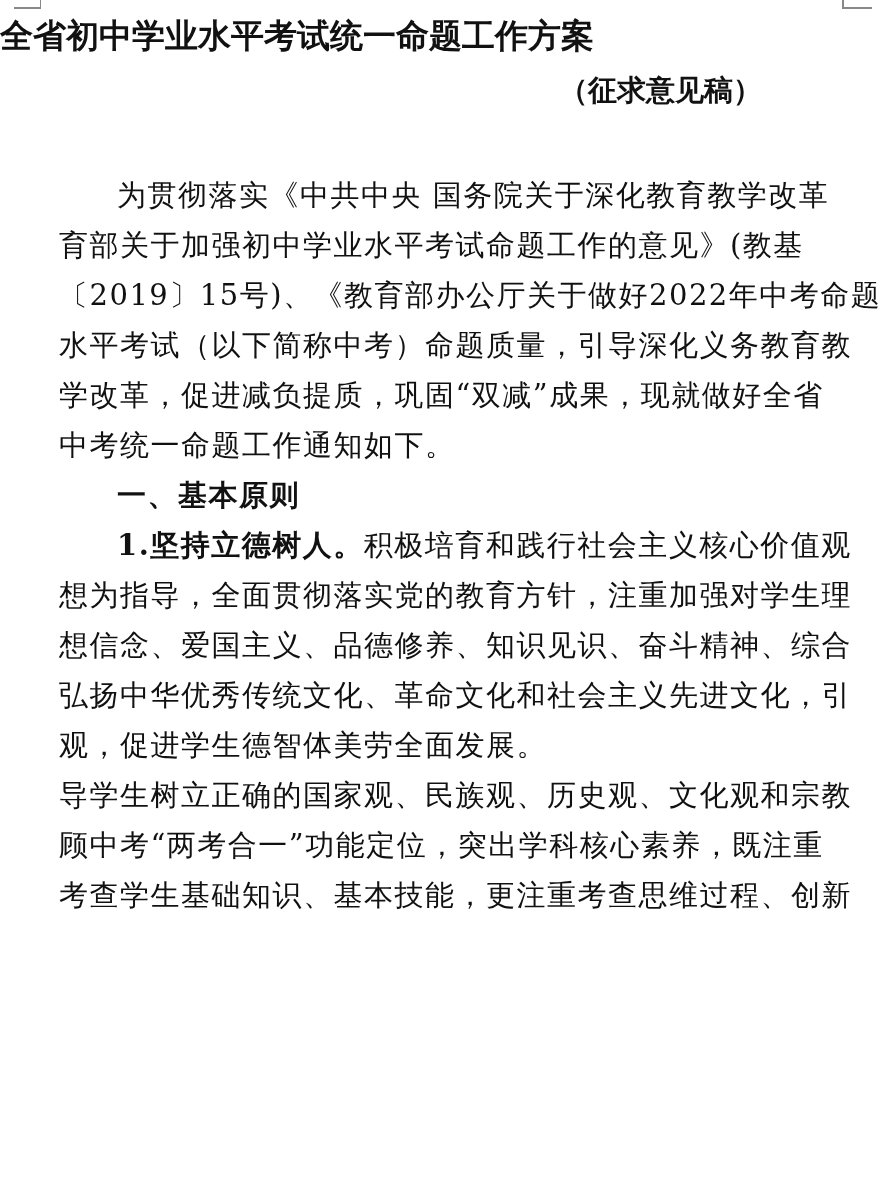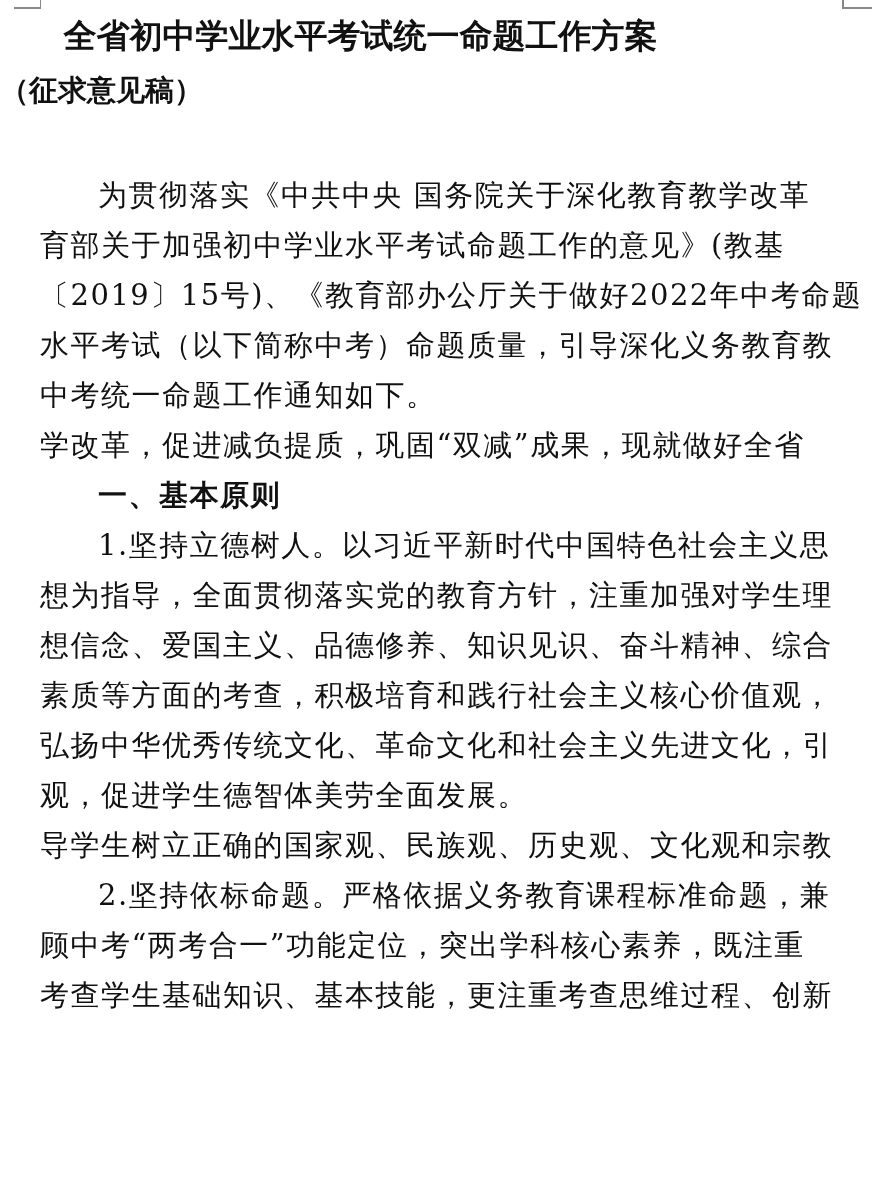--- a/index.html
+++ b/index.html
@@ -32,84 +32,81 @@
       top: 0px;
       width: 28px;
       height: 7px;
       border-width: 0 0 2px 2px;
     }
     .title {
       position: absolute;
       left: 0;
       width: 721px;
       top: 14px;
-      text-align: center;
       font-size: 33px;
       font-weight: bold;
       letter-spacing: 0px;
       line-height: 44px;
     }
     .subtitle {
       position: absolute;
       left: 0;
       width: 762px;
       top: 70px;
-      text-align: left;
+      text-align: right;
       font-size: 29px;
       font-weight: bold;
       line-height: 40px;
     }
     .body-text {
       position: absolute;
-      left: 40px;
+      left: 59px;
       top: 170px;
       width: 760px;
       font-size: 29px;
       line-height: 50px;
       letter-spacing: 1.5px;
     }
     .line {
       display: block;
       white-space: nowrap;
       height: 50px;
     }
     .indent {
       padding-left: 58px;
     }
     .heading {
       font-family: Liberation Serif, serif;
       font-weight: bold;
     }
     .lead {
-      font-weight: normal;
+      font-weight: bold;
     }
   </style>
 </head>
 <body>
 
 <div class="corner-mark corner-left"></div>
 <div class="corner-mark corner-right"></div>
 
 <div class="title">全省初中学业水平考试统一命题工作方案</div>
 <div class="subtitle">（征求意见稿）</div>
 
 <div class="body-text">
   <span class="line indent">为贯彻落实《中共中央 国务院关于深化教育教学改革</span>
   <span class="line">育部关于加强初中学业水平考试命题工作的意见》(教基</span>
   <span class="line">〔2019〕15号)、《教育部办公厅关于做好2022年中考命题</span>
   <span class="line">水平考试（以下简称中考）命题质量，引导深化义务教育教</span>
+  <span class="line">学改革，促进减负提质，巩固“双减”成果，现就做好全省</span>
   <span class="line">中考统一命题工作通知如下。</span>
-  <span class="line">学改革，促进减负提质，巩固“双减”成果，现就做好全省</span>
 
   <span class="line indent heading">一、基本原则</span>
 
-  <span class="line indent"><span class="lead">1.坚持立德树人。</span><span>以习近平新时代中国特色社会主义思</span></span>
+  <span class="line indent"><span class="lead">1.坚持立德树人。</span><span>积极培育和践行社会主义核心价值观</span></span>
   <span class="line">想为指导，全面贯彻落实党的教育方针，注重加强对学生理</span>
   <span class="line">想信念、爱国主义、品德修养、知识见识、奋斗精神、综合</span>
-  <span class="line">素质等方面的考查，积极培育和践行社会主义核心价值观，</span>
   <span class="line">弘扬中华优秀传统文化、革命文化和社会主义先进文化，引</span>
   <span class="line">观，促进学生德智体美劳全面发展。</span>
   <span class="line">导学生树立正确的国家观、民族观、历史观、文化观和宗教</span>
 
-  <span class="line indent"><span class="lead">2.坚持依标命题。</span><span>严格依据义务教育课程标准命题，兼</span></span>
   <span class="line">顾中考“两考合一”功能定位，突出学科核心素养，既注重</span>
   <span class="line">考查学生基础知识、基本技能，更注重考查思维过程、创新</span>
 </div>
 
 </body></html>

